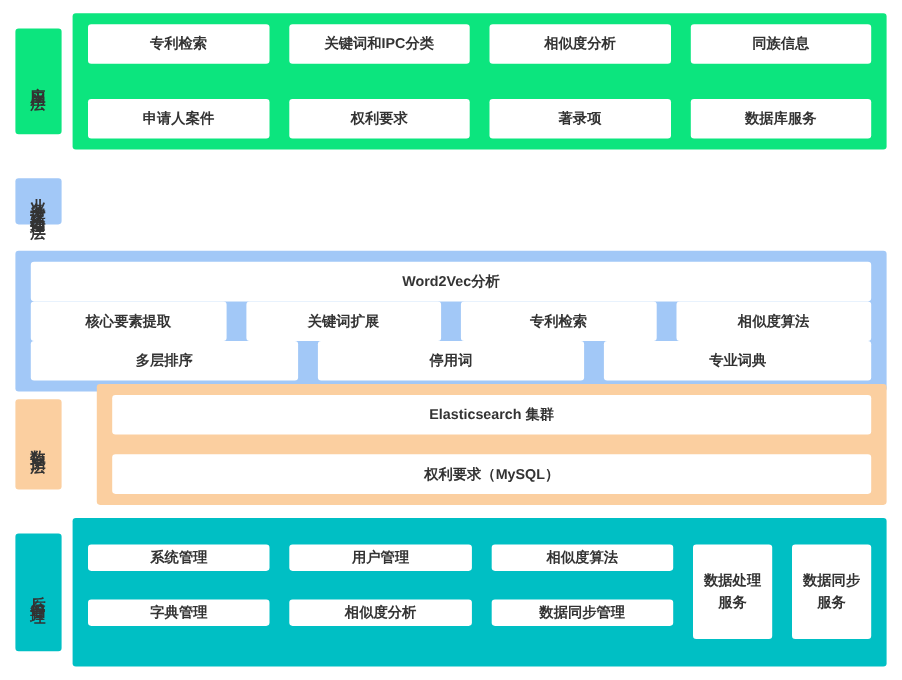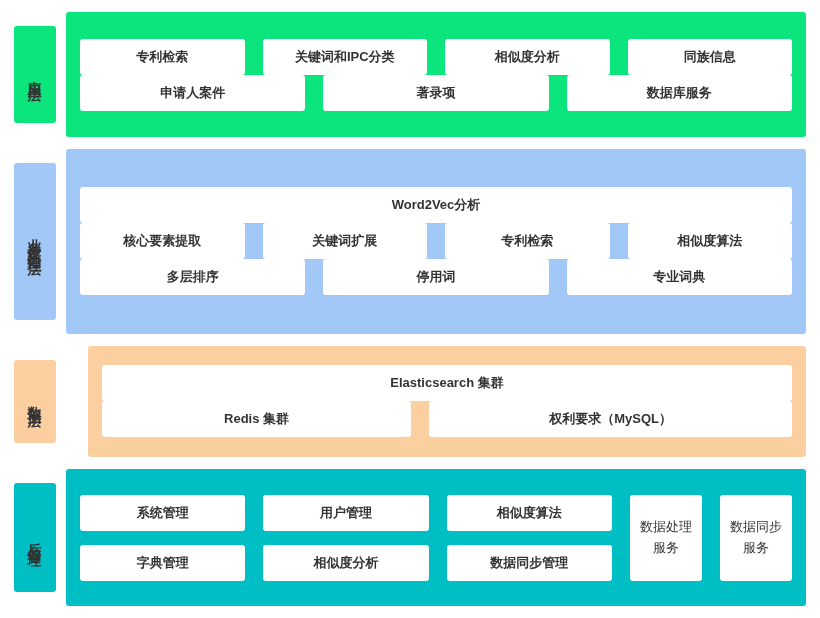--- a/index.html
+++ b/index.html
@@ -17,42 +17,42 @@
     font-family:"Liberation Sans","DejaVu Sans",sans-serif;
     color:var(--text-color);
   }
   .page{
     width:820px;height:618px;
     padding:12px 14px;
     display:flex;flex-direction:column;gap:12px;
   }
   .layer{display:flex;gap:10px;}
   .layer-app{height:128px;}
-  .layer-logic{height:189px;}
+  .layer-logic{height:189px;flex-direction:column;}
   .layer-data{height:114px;gap:32px;}
   .layer-admin{height:140px;}
 
   .layer-label{
     width:42px;flex:0 0 42px;
     margin:14px 0;
     border-radius:3px;
     display:flex;align-items:center;justify-content:center;
   }
   .vtext{
     writing-mode:vertical-rl;
     text-orientation:upright;
     font-size:14px;font-weight:bold;
     letter-spacing:4px;
     color:var(--text-color);
   }
   .layer-panel{
     flex:1;border-radius:3px;
     padding:10px 14px;
     display:flex;flex-direction:column;
-    justify-content:center;
+    justify-content:space-between;
   }
   .layer-app .layer-label,.layer-app .layer-panel{background:var(--app-green);}
   .layer-logic .layer-label,.layer-logic .layer-panel{background:var(--logic-blue);}
   .layer-data .layer-label,.layer-data .layer-panel{background:var(--data-orange);}
   .layer-admin .layer-label,.layer-admin .layer-panel{background:var(--admin-teal);}
 
   .row{display:flex;gap:18px;}
   .box{
     background:var(--box-bg);
     border-radius:3px;
@@ -65,26 +65,26 @@
   .box-mysql{flex:54;}
 
   .admin-content{display:flex;gap:18px;align-items:center;height:100%;}
   .admin-grid{
     flex:1;height:86px;
     display:grid;
     grid-template-columns:repeat(3,1fr);
     grid-template-rows:36px 36px;
     gap:14px 18px;
   }
-  .admin-grid .box{height:36px;}
+  .admin-grid .box{height:24px;}
   .service-box{
     flex:0 0 72px;width:72px;height:86px;
     background:var(--box-bg);border-radius:3px;
     display:flex;align-items:center;justify-content:center;
-    font-size:13px;font-weight:normal;
+    font-size:13px;font-weight:bold;
     text-align:center;line-height:1.6;
     padding:0 8px;
   }
 </style>
 </head>
 <body>
 
 <div class="page">
 
   <section class="layer layer-app">
@@ -93,20 +93,21 @@
     </div>
     <div class="layer-panel">
       <div class="row">
         <div class="box">专利检索</div>
         <div class="box">关键词和IPC分类</div>
         <div class="box">相似度分析</div>
         <div class="box">同族信息</div>
       </div>
       <div class="row">
         <div class="box">申请人案件</div>
+        <div class="box">权利要求</div>
         <div class="box">著录项</div>
         <div class="box">数据库服务</div>
       </div>
     </div>
   </section>
 
   <section class="layer layer-logic">
     <div class="layer-label">
       <span class="vtext">业务逻辑处理层</span>
     </div>
@@ -130,21 +131,20 @@
 
   <section class="layer layer-data">
     <div class="layer-label">
       <span class="vtext">数据层</span>
     </div>
     <div class="layer-panel">
       <div class="row">
         <div class="box">Elasticsearch 集群</div>
       </div>
       <div class="row">
-        <div class="box box-redis">Redis 集群</div>
         <div class="box box-mysql">权利要求（MySQL）</div>
       </div>
     </div>
   </section>
 
   <section class="layer layer-admin">
     <div class="layer-label">
       <span class="vtext">后台管理</span>
     </div>
     <div class="layer-panel">

